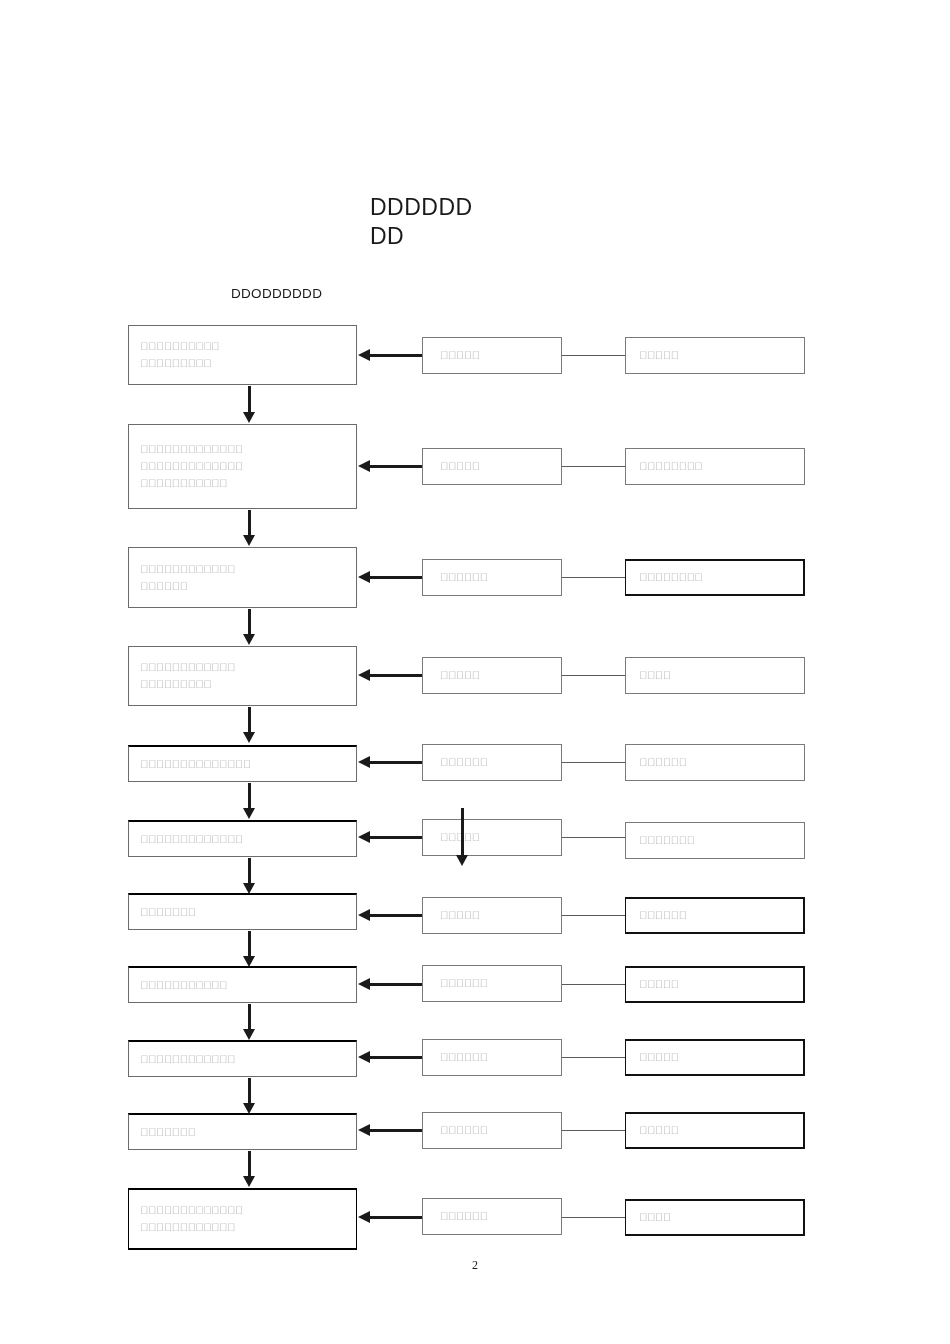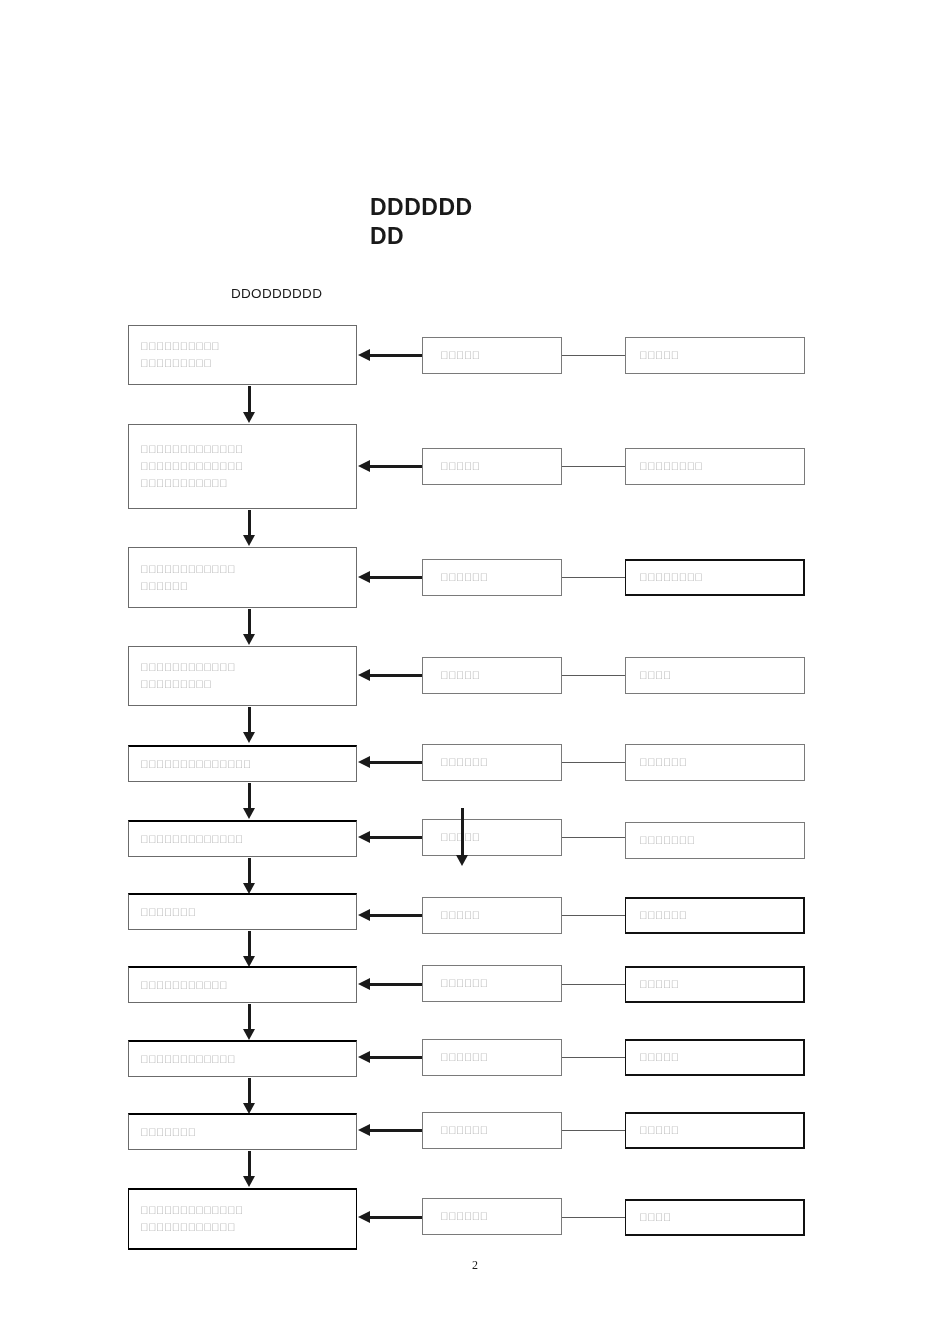--- a/index.html
+++ b/index.html
@@ -24,21 +24,21 @@
   #doc-title {
     position: absolute;
     left: 370px;
     top: 193px;
     width: 420px;
     font-size: 23px;
     line-height: 29px;
     letter-spacing: 0.5px;
     color: #1a1a1a;
     white-space: pre-line;
-    font-weight: 700;
+    font-weight: 400;
   }
 
   
   #diagram-caption {
     position: absolute;
     left: 231px;
     top: 286px;
     font-size: 13.5px;
     line-height: 16px;
     color: #1a1a1a;

